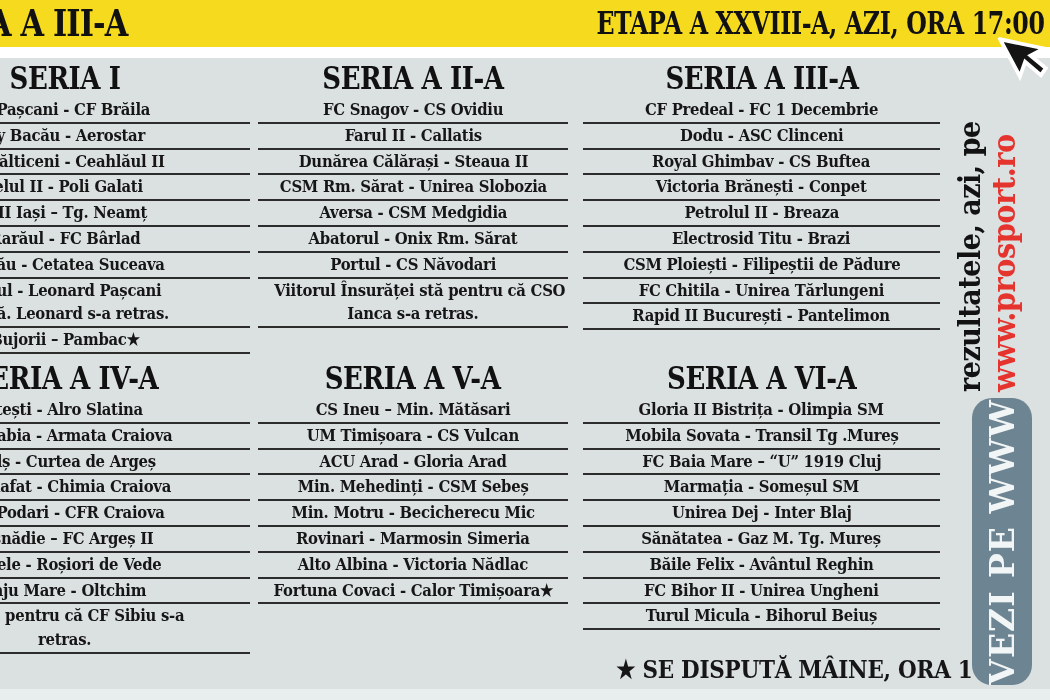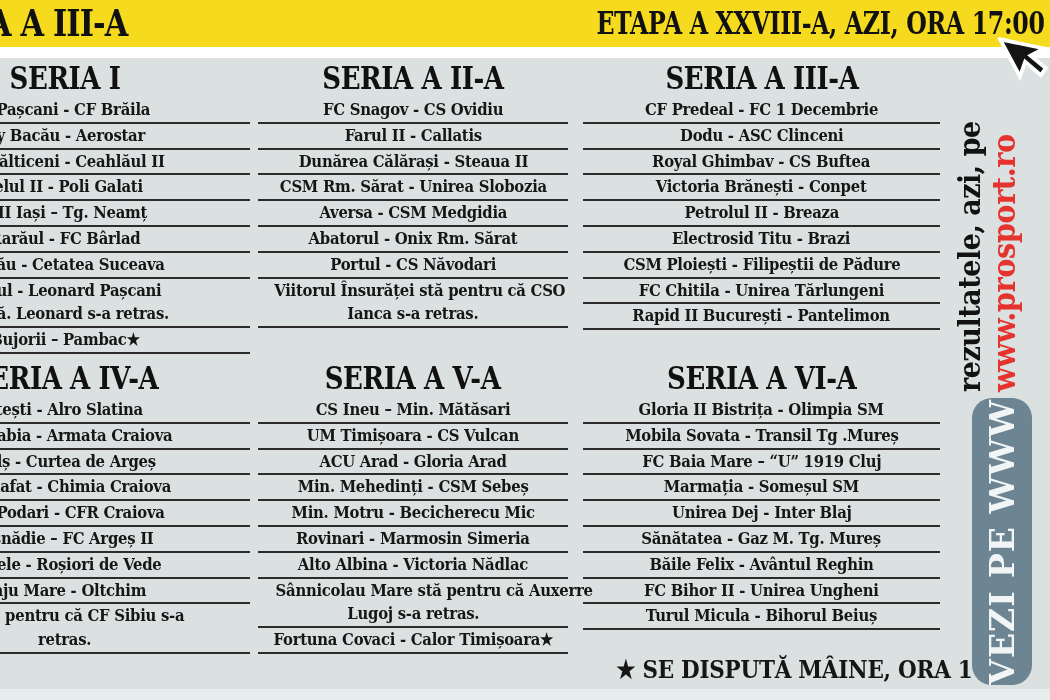--- a/index.html
+++ b/index.html
@@ -222,24 +222,20 @@
         <div class="cell">
           <div class="line"><span class="txt">Min. Motru - Becicherecu Mic</span></div>
         </div>
         <div class="cell">
           <div class="line"><span class="txt">Rovinari - Marmosin Simeria</span></div>
         </div>
         <div class="cell">
           <div class="line"><span class="txt">Alto Albina - Victoria Nădlac</span></div>
         </div>
         <div class="cell">
-          <div class="line"><span class="txt">Sânnicolau Mare stă pentru că Auxerre</span></div>
-          <div class="line"><span class="txt">Lugoj s-a retras.</span></div>
-        </div>
-        <div class="cell">
           <div class="line"><span class="txt">Fortuna Covaci - Calor Timișoara★</span></div>
         </div>
       </div>
   </div>
 </div>
 
 <div class="col col-3">
   <div class="section sec-top">
     <div class="section-title"><span class="txt">SERIA A III-A</span></div>
     <div class="cells">

